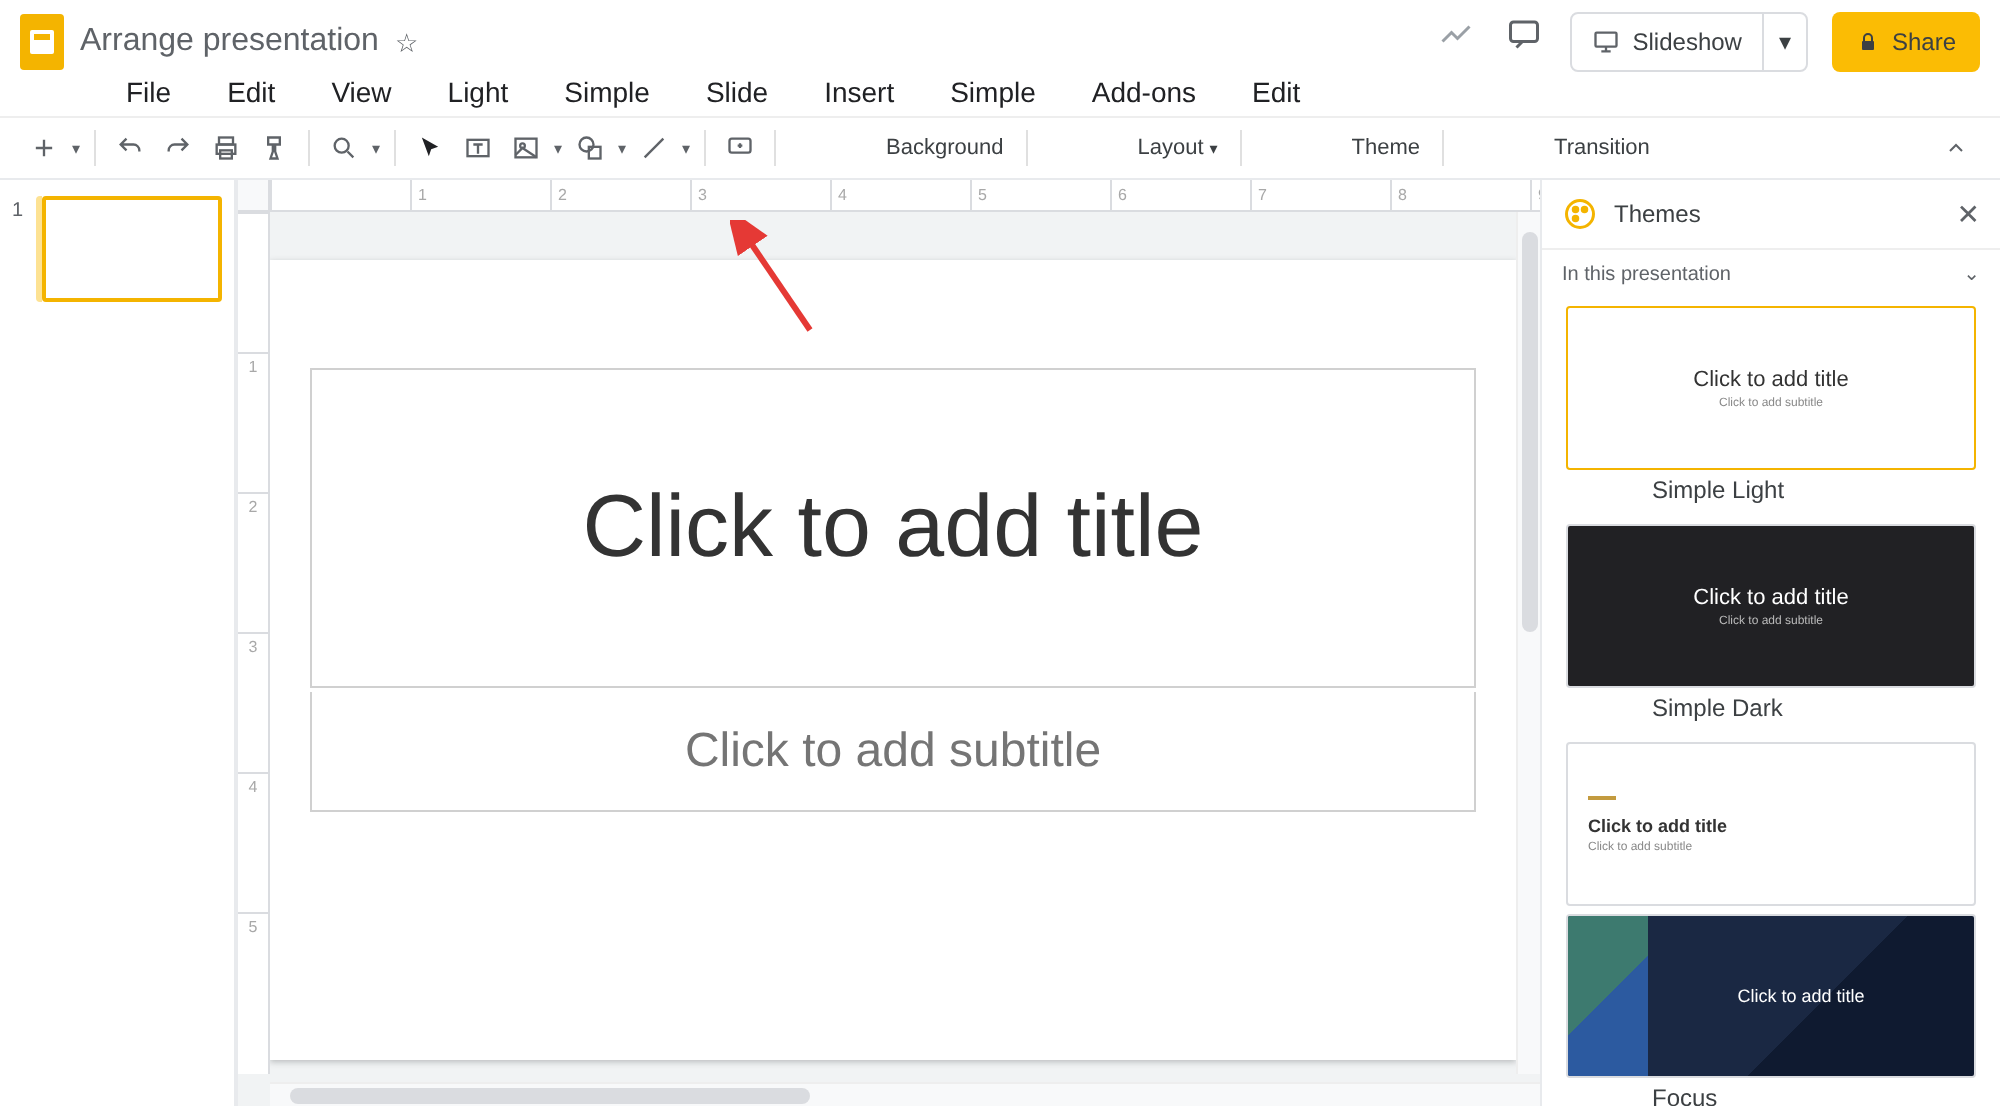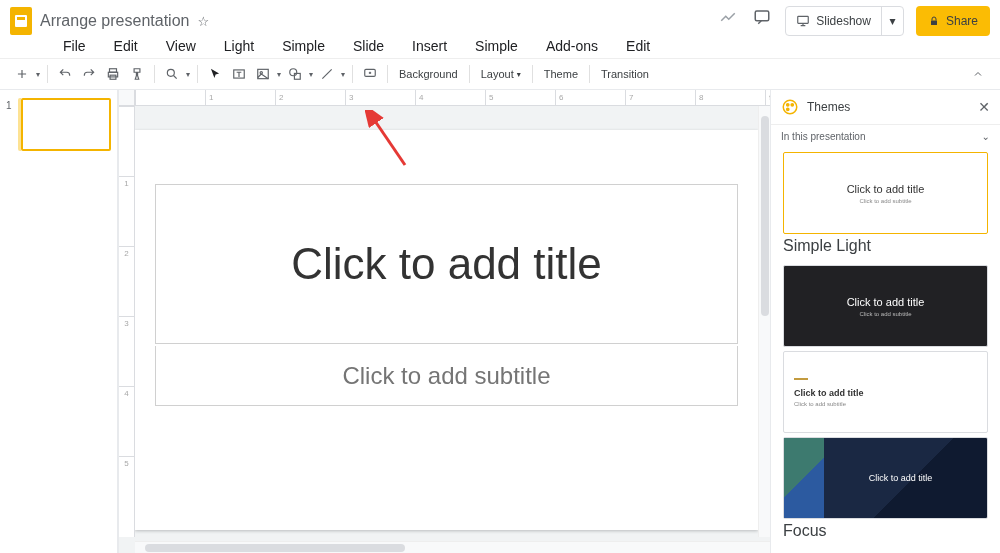--- a/index.html
+++ b/index.html
@@ -19,21 +19,21 @@
 
   
   .menubar { display:flex; align-items:center; gap:0; padding: 0 0 0 42px; height:20px; }
   .menuitem { font-size:14px; color:#202124; padding: 0 7px; cursor:pointer;margin-left:14px; }
 
   
   .toolbar { border-top:1px solid #eee; border-bottom:1px solid #e8eaed; height:32px; display:flex; align-items:center; padding:0 10px; margin-top:2px; background:#fff;}
   .tb-btn { width:22px; height:22px; display:flex;align-items:center;justify-content:center; color:#5f6368; border-radius:3px; margin:0 1px;}
   .tb-sep { width:1px; height:18px; background:#e0e0e0; margin:0 5px; }
   .tb-drop { width:8px; font-size:8px; color:#5f6368; display:flex;align-items:center;justify-content:center; }
-  .tb-label { font-size:11px; color:#3c4043; padding:0 6px; cursor:pointer; display:flex;align-items:center; gap:3px; }
+  .tb-label { font-size:11px; color:#3c4043; padding:0 6px; cursor:pointer; display:flex;align-items:center; gap:3px;margin-left:44px; }
   .toolbar-right { margin-left:auto; }
 
   
   .main { display:flex; height: calc(553px - 36px - 20px - 32px - 2px); }
   .filmstrip { width:118px; background:#fff; border-right:1px solid #e8eaed; padding:8px 6px; }
   .thumb-wrap { display:flex; }
   .thumb-num { width:8px; font-size:10px; color:#5f6368; margin-right:4px; padding-top:2px; }
   .thumb { width:94px; height:53px; border:2px solid #f4b400; background:#fff; border-radius:2px; }
   .selstrip { width:4px; background:#fde293; border-radius:2px 0 0 2px; }
 
@@ -64,21 +64,21 @@
   .themes-head .t-icon { width:18px;height:18px; margin-right:8px; }
   .themes-head .t-title { font-size:12px; color:#3c4043; font-weight:500; flex:1;}
   .themes-head .t-close { color:#5f6368; font-size:14px; cursor:pointer;}
   .themes-sub { font-size:10px; color:#5f6368; padding:6px 10px; display:flex; align-items:center; justify-content:space-between;}
   .themes-body { flex:1; overflow-y:auto; padding: 4px 12px 0 12px; }
   .theme-card { width:100%; margin-bottom:4px;}
   .theme-thumb { width:100%; height:82px; border:1px solid #dadce0; border-radius:2px; display:flex; flex-direction:column; align-items:center; justify-content:center; font-family: "Times New Roman", serif; background:#fff; position:relative; overflow:hidden;}
   .theme-thumb.active { border:1.5px solid #f4b400; }
   .theme-thumb .tt-title { font-size:11px; color:#333;}
   .theme-thumb .tt-sub { font-size:6px; color:#888; margin-top:3px;}
-  .theme-name { font-size:16px; color:#3c4043; padding:3px 0 6px;}
+  .theme-name { font-size:12px; color:#3c4043; padding:3px 0 6px;margin-left:43px;}
   .theme-dark { background:#212124; }
   .theme-dark .tt-title { color:#fff; font-family: Arial;}
   .theme-dark .tt-sub { color:#bbb; font-family: Arial;}
   .theme-streamline { align-items:flex-start; padding-left:10px; justify-content:center;}
   .theme-streamline .tt-title { font-family: Arial; font-weight:bold; font-size:9px;}
   .theme-streamline .accent { width:14px; height:2px; background:#c39b3f; margin-bottom:8px;}
   .theme-focus { background: linear-gradient(135deg,#1a2843 60%, #0f1a30 60%); }
   .theme-focus::before { content:""; position:absolute; left:0; top:0; width:40px; height:100%; background: linear-gradient(135deg,#3d7a6f 50%, #2c5aa0 50%); }
   .theme-focus .tt-title { color:#fff; font-family:Arial; font-size:9px; position:relative; z-index:1; margin-left:30px;}
   
@@ -322,20 +322,21 @@
             <div class="tt-title">Click to add title</div>
             <div class="tt-sub">Click to add subtitle</div>
           </div>
         <div class="theme-name">Simple Light</div>
       </div>
       <div class="theme-card">
         <div class="theme-thumb theme-dark">
             <div class="tt-title">Click to add title</div>
             <div class="tt-sub">Click to add subtitle</div>
           </div>
+        <div class="theme-name">Simple Dark</div>
       </div>
       <div class="theme-card">
         <div class="theme-thumb theme-streamline">
             <div class="accent"></div>
             <div class="tt-title">Click to add title</div>
             <div class="tt-sub" style="font-family:Arial;">Click to add subtitle</div>
           </div>
       </div>
       <div class="theme-card">
         <div class="theme-thumb theme-focus">

